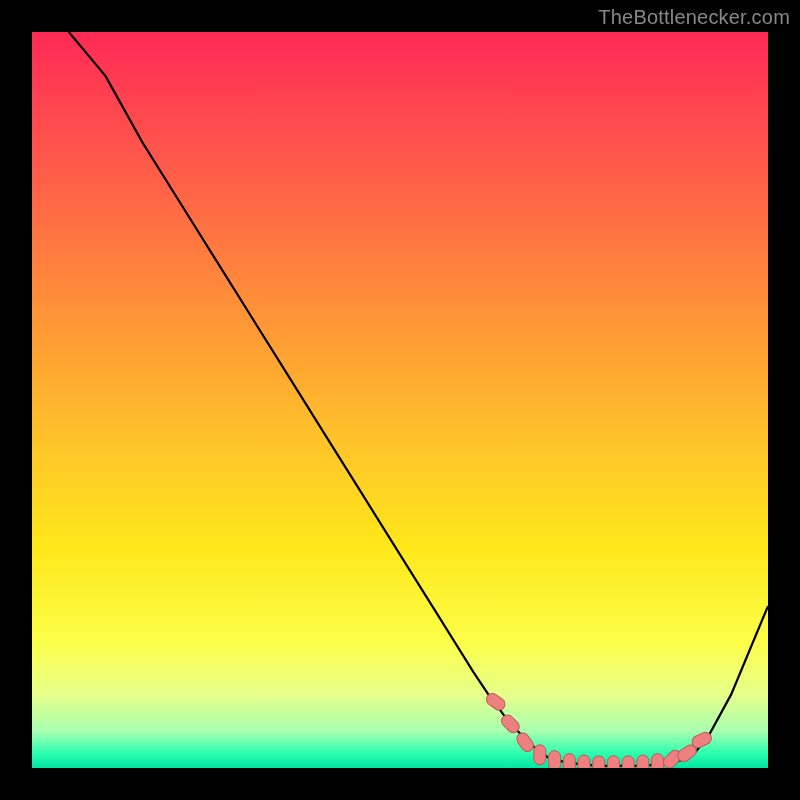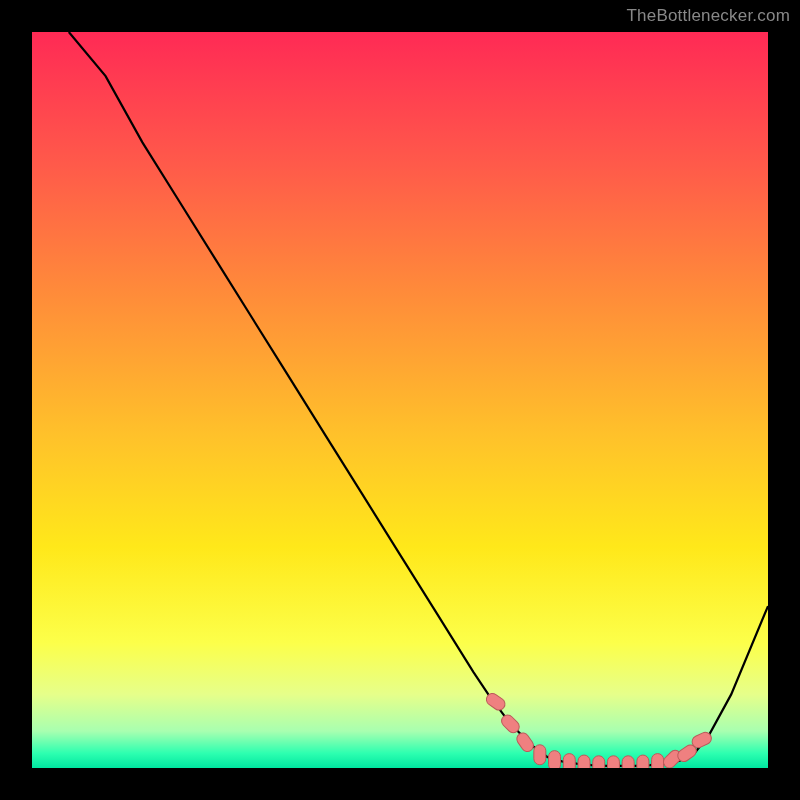--- a/index.html
+++ b/index.html
@@ -34,21 +34,21 @@
       #a8ffb0 95%,
       #2dffb0 98%,
       #00e6a0 100%
     );
   }
   #watermark {
     position: absolute;
     top: 6px;
     right: 10px;
     color: #888;
-    font-size: 17px;
+    font-size: 20px;
     font-weight: 500;
     letter-spacing: 0.2px;
     user-select: none;
   }
   svg {
     position: absolute;
     left: 0;
     top: 0;
   }
 </style>

